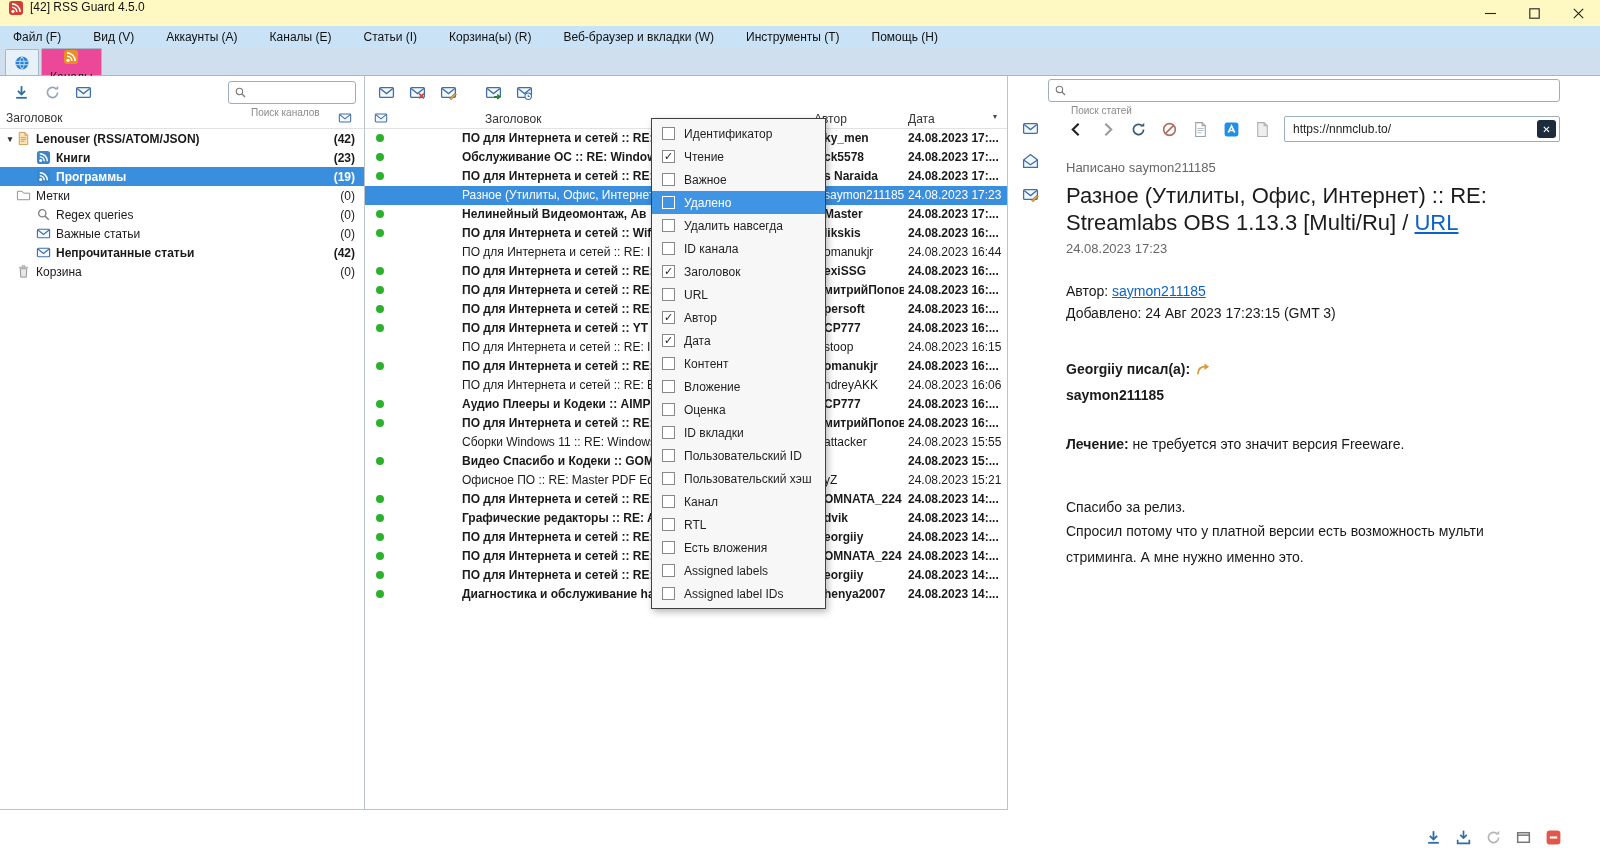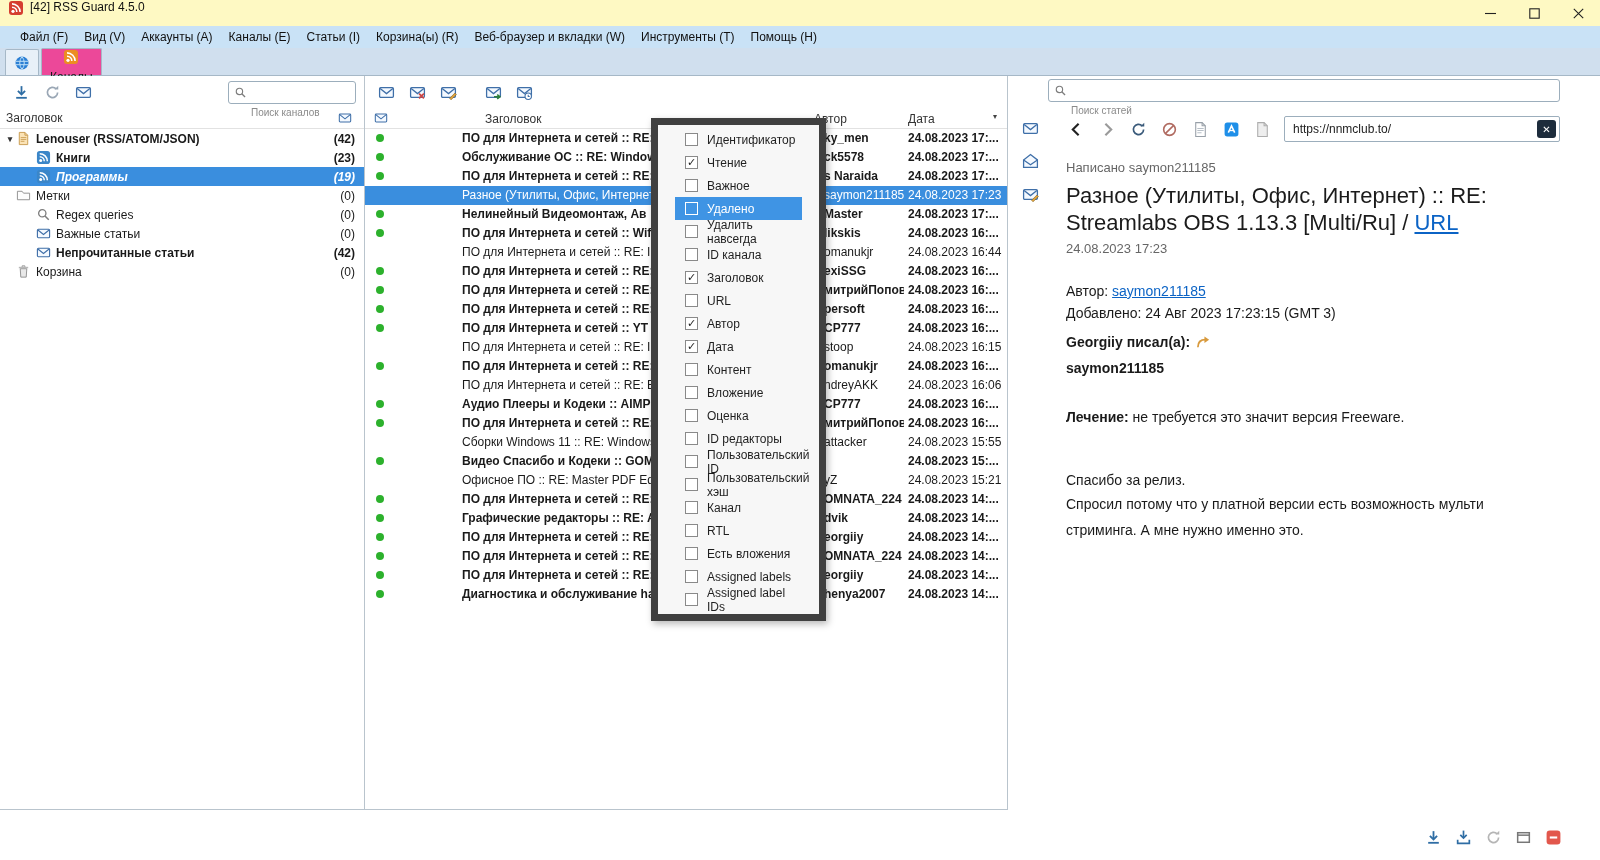--- a/index.html
+++ b/index.html
@@ -10,21 +10,21 @@
   
   .titlebar{position:absolute;left:0;top:0;width:1600px;height:26px;background:#fef9c3;display:flex;}
   .app-icon{width:16px;height:16px;margin:0 6px 0 8px;flex:none;}
   .app-icon svg{width:16px;height:16px;display:block;}
   .title-text{font-size:12px;color:#111;}
   .win-controls{margin-left:auto;display:flex;height:100%;}
   .win-btn{width:44px;height:100%;display:flex;align-items:center;justify-content:center;}
   .win-btn svg{width:11px;height:11px;}
 
   
-  .menubar{position:absolute;left:0;top:26px;width:1600px;height:22px;background:#c9e2f6;display:flex;align-items:center;padding-left:12px;}
+  .menubar{position:absolute;left:0;top:26px;width:1600px;height:22px;background:#c9e2f6;display:flex;align-items:center;padding-left:5px;gap:16px;}
   .menu-item{padding:3px 8px;color:#111;}
 
   
   .tabbar{position:absolute;left:0;top:48px;width:1600px;height:28px;background:#d0dfee;border-bottom:1px solid #a6b8c7;display:flex;align-items:flex-end;padding-left:5px;}
   .tab{height:26px;display:flex;align-items:center;gap:5px;border:1px solid #a6b8c7;border-bottom:none;background:#e8f0f8;padding:0 8px;margin-right:2px;border-radius:2px 2px 0 0;}
   .tab.active{background:#ec4899;height:27px;flex-direction:column;}
   .tab .ticon{width:16px;height:16px;}
   .tab .ticon svg{width:16px;height:16px;display:block;}
 
   
@@ -44,21 +44,21 @@
   .search-box input{border:none;outline:none;width:100%;font-family:inherit;font-size:10px;color:#0f172a;background:transparent;margin-top:40px;}
   .search-box input::placeholder{color:#8a8a8a;}
   .feeds-search{margin-left:auto;width:128px;}
 
   
   .tree-header{height:21px;display:flex;align-items:center;padding-left:6px;border-bottom:1px solid #e2e2e2;color:#333;}
   .hdr-mail{margin-left:auto;margin-right:12px;width:14px;height:14px;}
   .hdr-mail svg{width:14px;height:14px;display:block;}
   .tree-row{height:19px;display:flex;align-items:center;white-space:nowrap;}
   .tree-row.bold{font-weight:bold;}
-  .tree-row.selected{background:#3a8ede;color:#fff;font-style:italic;}
+  .tree-row.selected{background:#3a8ede;color:#fff;}
   .tree-arrow{width:12px;font-size:9px;color:#333;text-align:center;flex:none;}
   .tree-spacer{flex:none;height:1px;}
   .tree-icon{width:15px;height:15px;margin-right:5px;flex:none;}
   .tree-icon svg{width:15px;height:15px;display:block;}
   .tree-count{margin-left:auto;padding-right:9px;}
 
   
   .list-header{position:relative;height:21px;border-bottom:1px solid #e2e2e2;color:#333;}
   .lh-read{position:absolute;left:9px;top:3px;width:14px;height:14px;}
   .lh-read svg{width:14px;height:14px;display:block;}
@@ -68,21 +68,21 @@
   .lh-sort{position:absolute;left:628px;top:4px;font-size:8px;color:#444;}
   .article-row{position:relative;height:19px;line-height:19px;}
   .article-row.unread{font-weight:bold;}
   .article-row.selected{background:#3a8ede;color:#fff;font-weight:normal;}
   .a-dot{position:absolute;left:11px;top:5px;width:8px;height:8px;border-radius:4px;background:#2cb12c;}
   .a-title{position:absolute;left:97px;width:352px;white-space:nowrap;overflow:hidden;}
   .a-author{position:absolute;left:459px;width:80px;white-space:nowrap;overflow:hidden;}
   .a-date{position:absolute;left:543px;width:96px;white-space:nowrap;overflow:hidden;}
 
   
-  .cmenu{position:absolute;left:651px;top:42px;width:175px;background:#f7f7f7;border:7px solid #404040;box-shadow:2px 3px 7px rgba(0,0,0,.28);padding:3px 17px;z-index:50;}
+  .cmenu{position:absolute;left:651px;top:42px;width:175px;background:#f7f7f7;border:1px solid #404040;box-shadow:2px 3px 7px rgba(0,0,0,.28);padding:3px 0;z-index:50;}
   .cmenu-item{height:23px;display:flex;align-items:center;padding:0 10px;color:#1f1f1f;}
   .cmenu-item.hl{background:#3f94e4;color:#fff;}
   .cbox{width:13px;height:13px;border:1px solid #898989;background:#fff;margin-right:9px;flex:none;display:flex;align-items:center;justify-content:center;font-size:11px;line-height:11px;color:#1f1f1f;}
   .cmenu-item.hl .cbox{border-color:#fff;background:transparent;color:#fff;}
 
   
   .view-search-row{position:absolute;left:40px;top:3px;right:40px;height:23px;}
   .view-search{width:100%;}
   .vert-icons{position:absolute;left:10px;top:40px;display:flex;flex-direction:column;gap:9px;}
   .vert-icons .tbtn{margin:0;width:24px;height:24px;}
@@ -92,21 +92,21 @@
   .url-bar input{border:none;outline:none;width:100%;font-family:inherit;font-size:12px;color:#222;}
   .url-clear{width:19px;height:18px;background:#1d2c3c;border-radius:3px;color:#fff;font-size:10px;display:flex;align-items:center;justify-content:center;margin-left:4px;flex:none;}
 
   .article-content{position:absolute;left:58px;top:84px;width:524px;}
   .written-by{font-size:13px;color:#666;}
   .art-title{font-size:22px;line-height:27px;margin-top:7px;color:#1b1b1b;}
   .link{color:#0b63c5;text-decoration:underline;cursor:pointer;}
   .art-date{font-size:13px;color:#666;margin-top:5px;}
   .art-author{font-size:14px;margin-top:27px;}
   .art-added{font-size:14px;margin-top:6px;}
-  .quote-head{font-size:14px;font-weight:bold;margin-top:13px;display:flex;align-items:center;gap:6px;}
+  .quote-head{font-size:14px;font-weight:bold;margin-top:40px;display:flex;align-items:center;gap:6px;}
   .quote-head svg{width:15px;height:15px;}
   .quote-author{font-size:14px;font-weight:bold;margin-top:10px;}
   .treatment{font-size:14px;margin-top:33px;}
   .p-thanks{font-size:14px;margin-top:47px;}
   .p-body{font-size:14px;margin-top:3px;max-width:447px;line-height:26px;}
 
   .bottom-toolbar{position:absolute;right:36px;bottom:12px;display:flex;gap:8px;}
   .bottom-toolbar .tbtn{margin:0;width:22px;height:22px;}
 </style>
 </head>
@@ -568,21 +568,21 @@
         <div class="cmenu-item">
           <span class="cbox"></span>
           <span>Вложение</span>
         </div>
         <div class="cmenu-item">
           <span class="cbox"></span>
           <span>Оценка</span>
         </div>
         <div class="cmenu-item">
           <span class="cbox"></span>
-          <span>ID редакторы</span>
+          <span>ID вкладки</span>
         </div>
         <div class="cmenu-item">
           <span class="cbox"></span>
           <span>Пользовательский ID</span>
         </div>
         <div class="cmenu-item">
           <span class="cbox"></span>
           <span>Пользовательский хэш</span>
         </div>
         <div class="cmenu-item">

